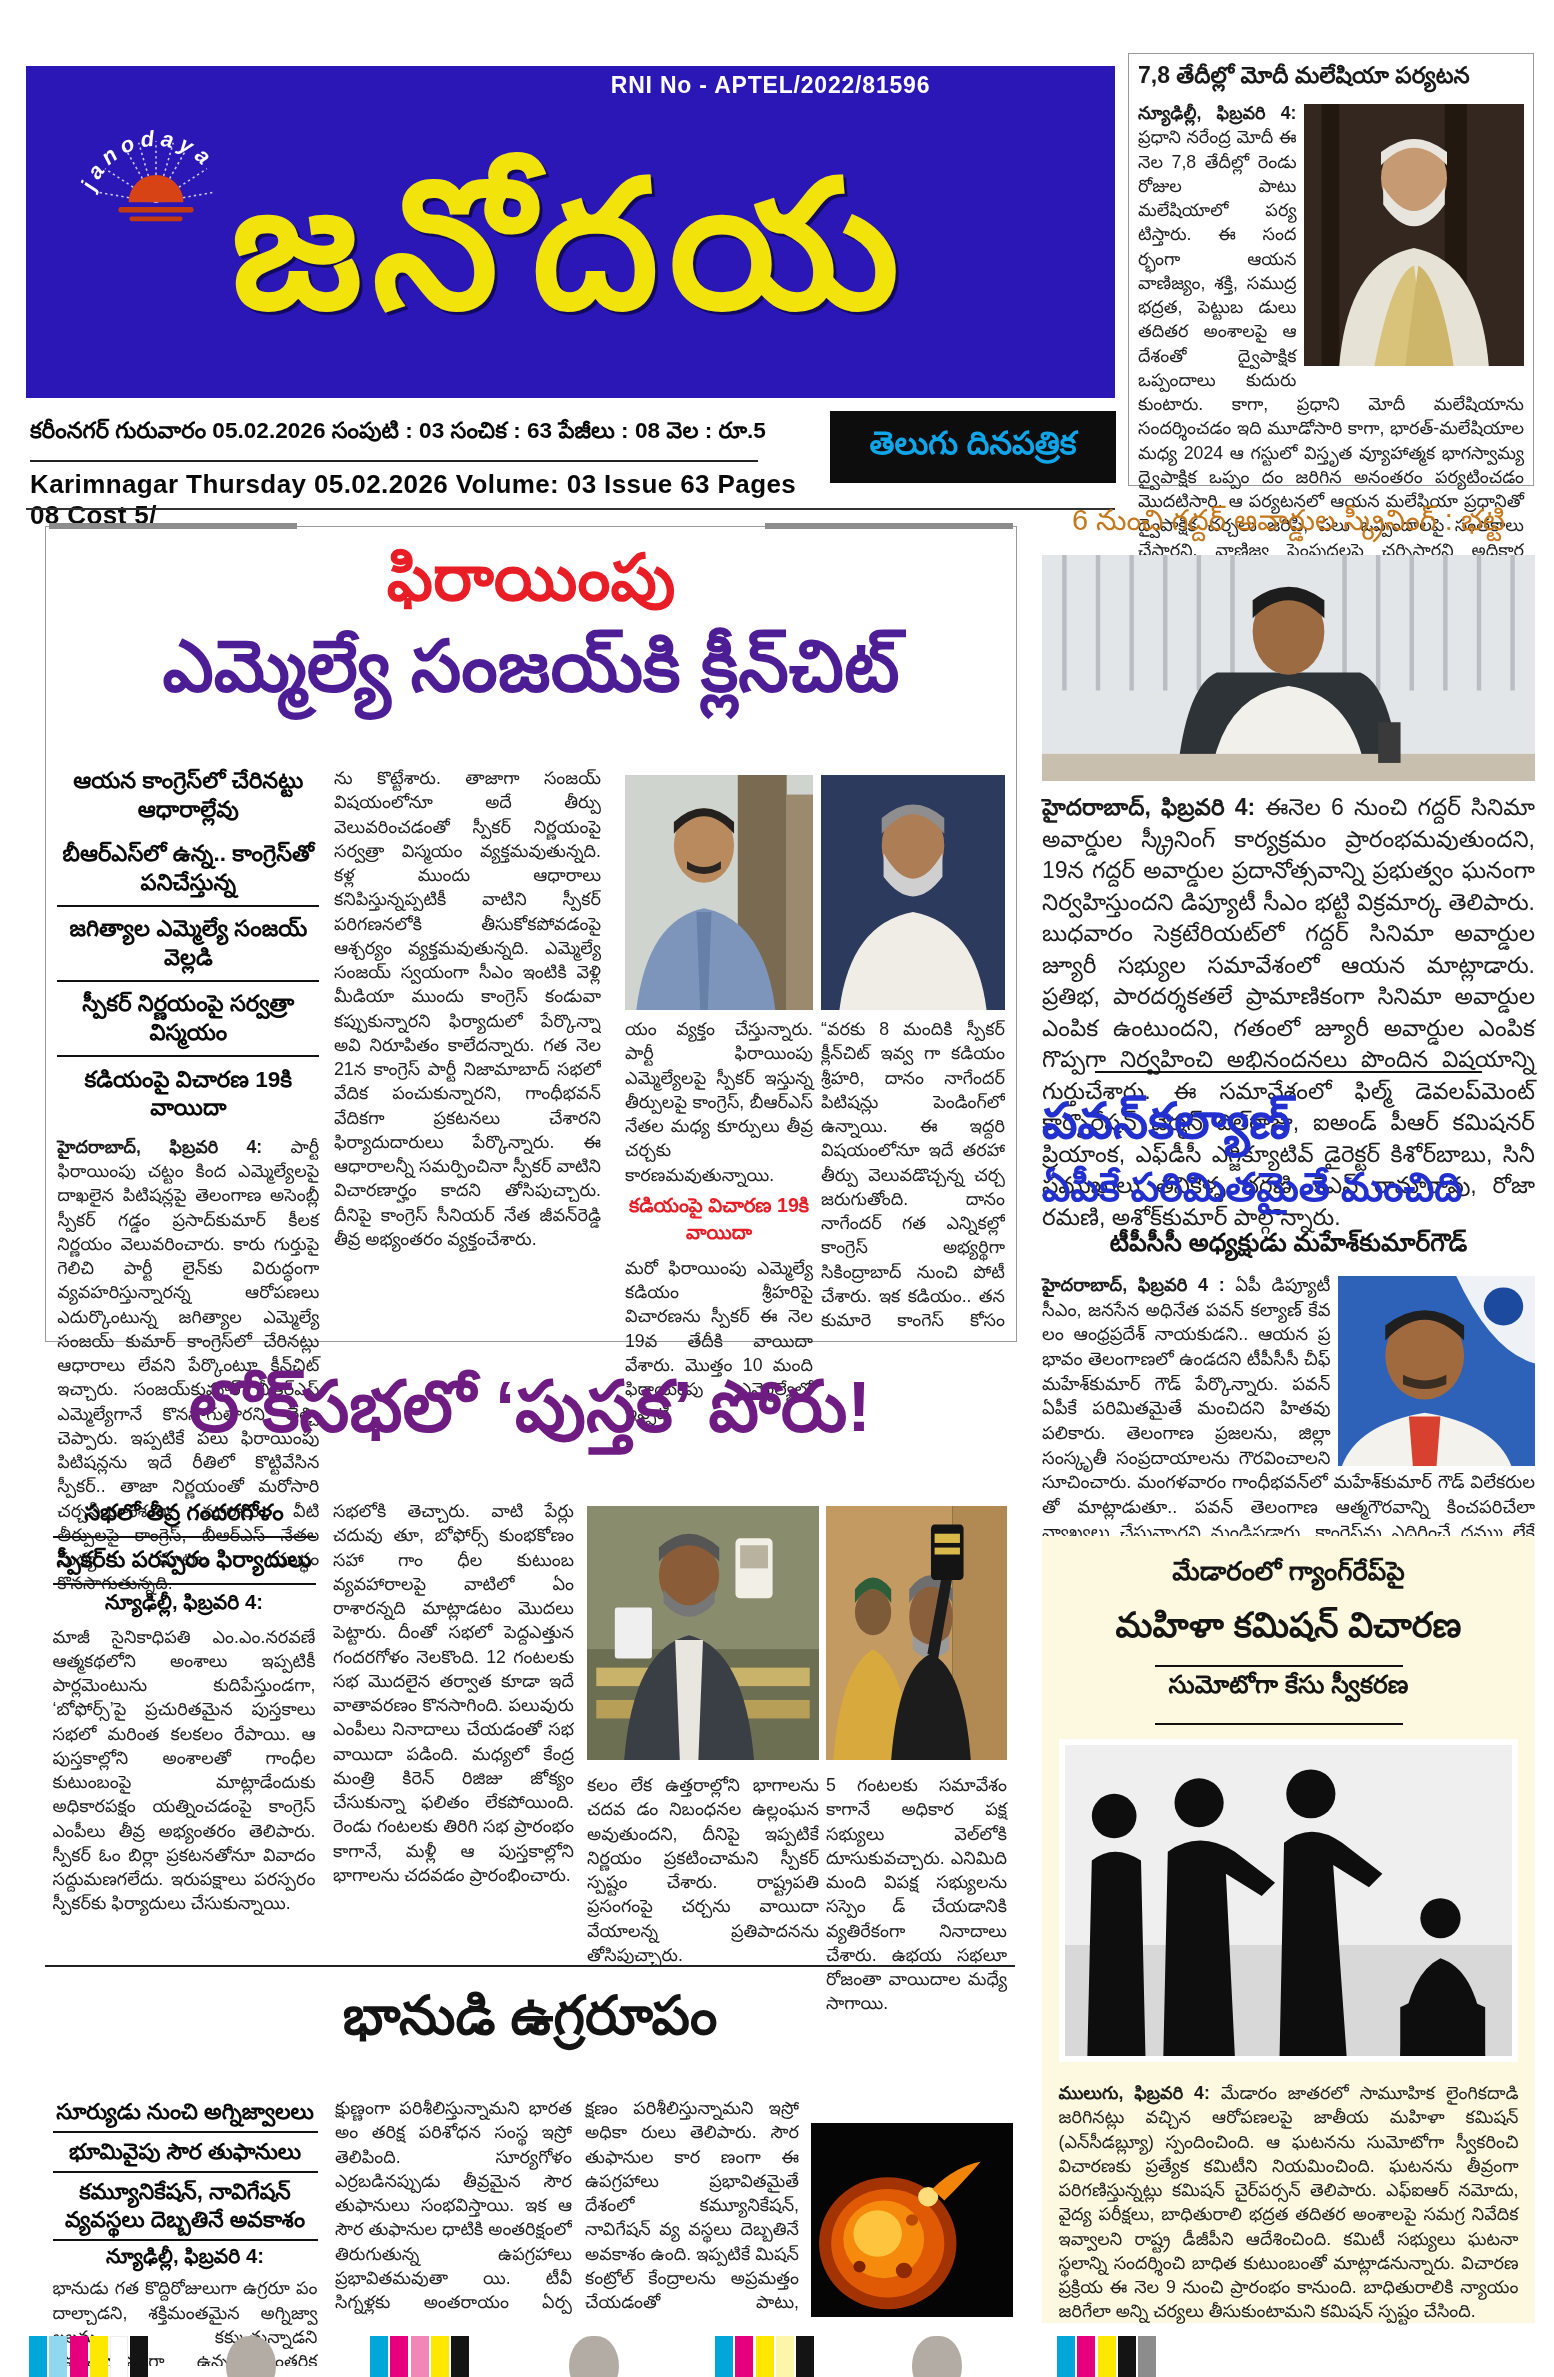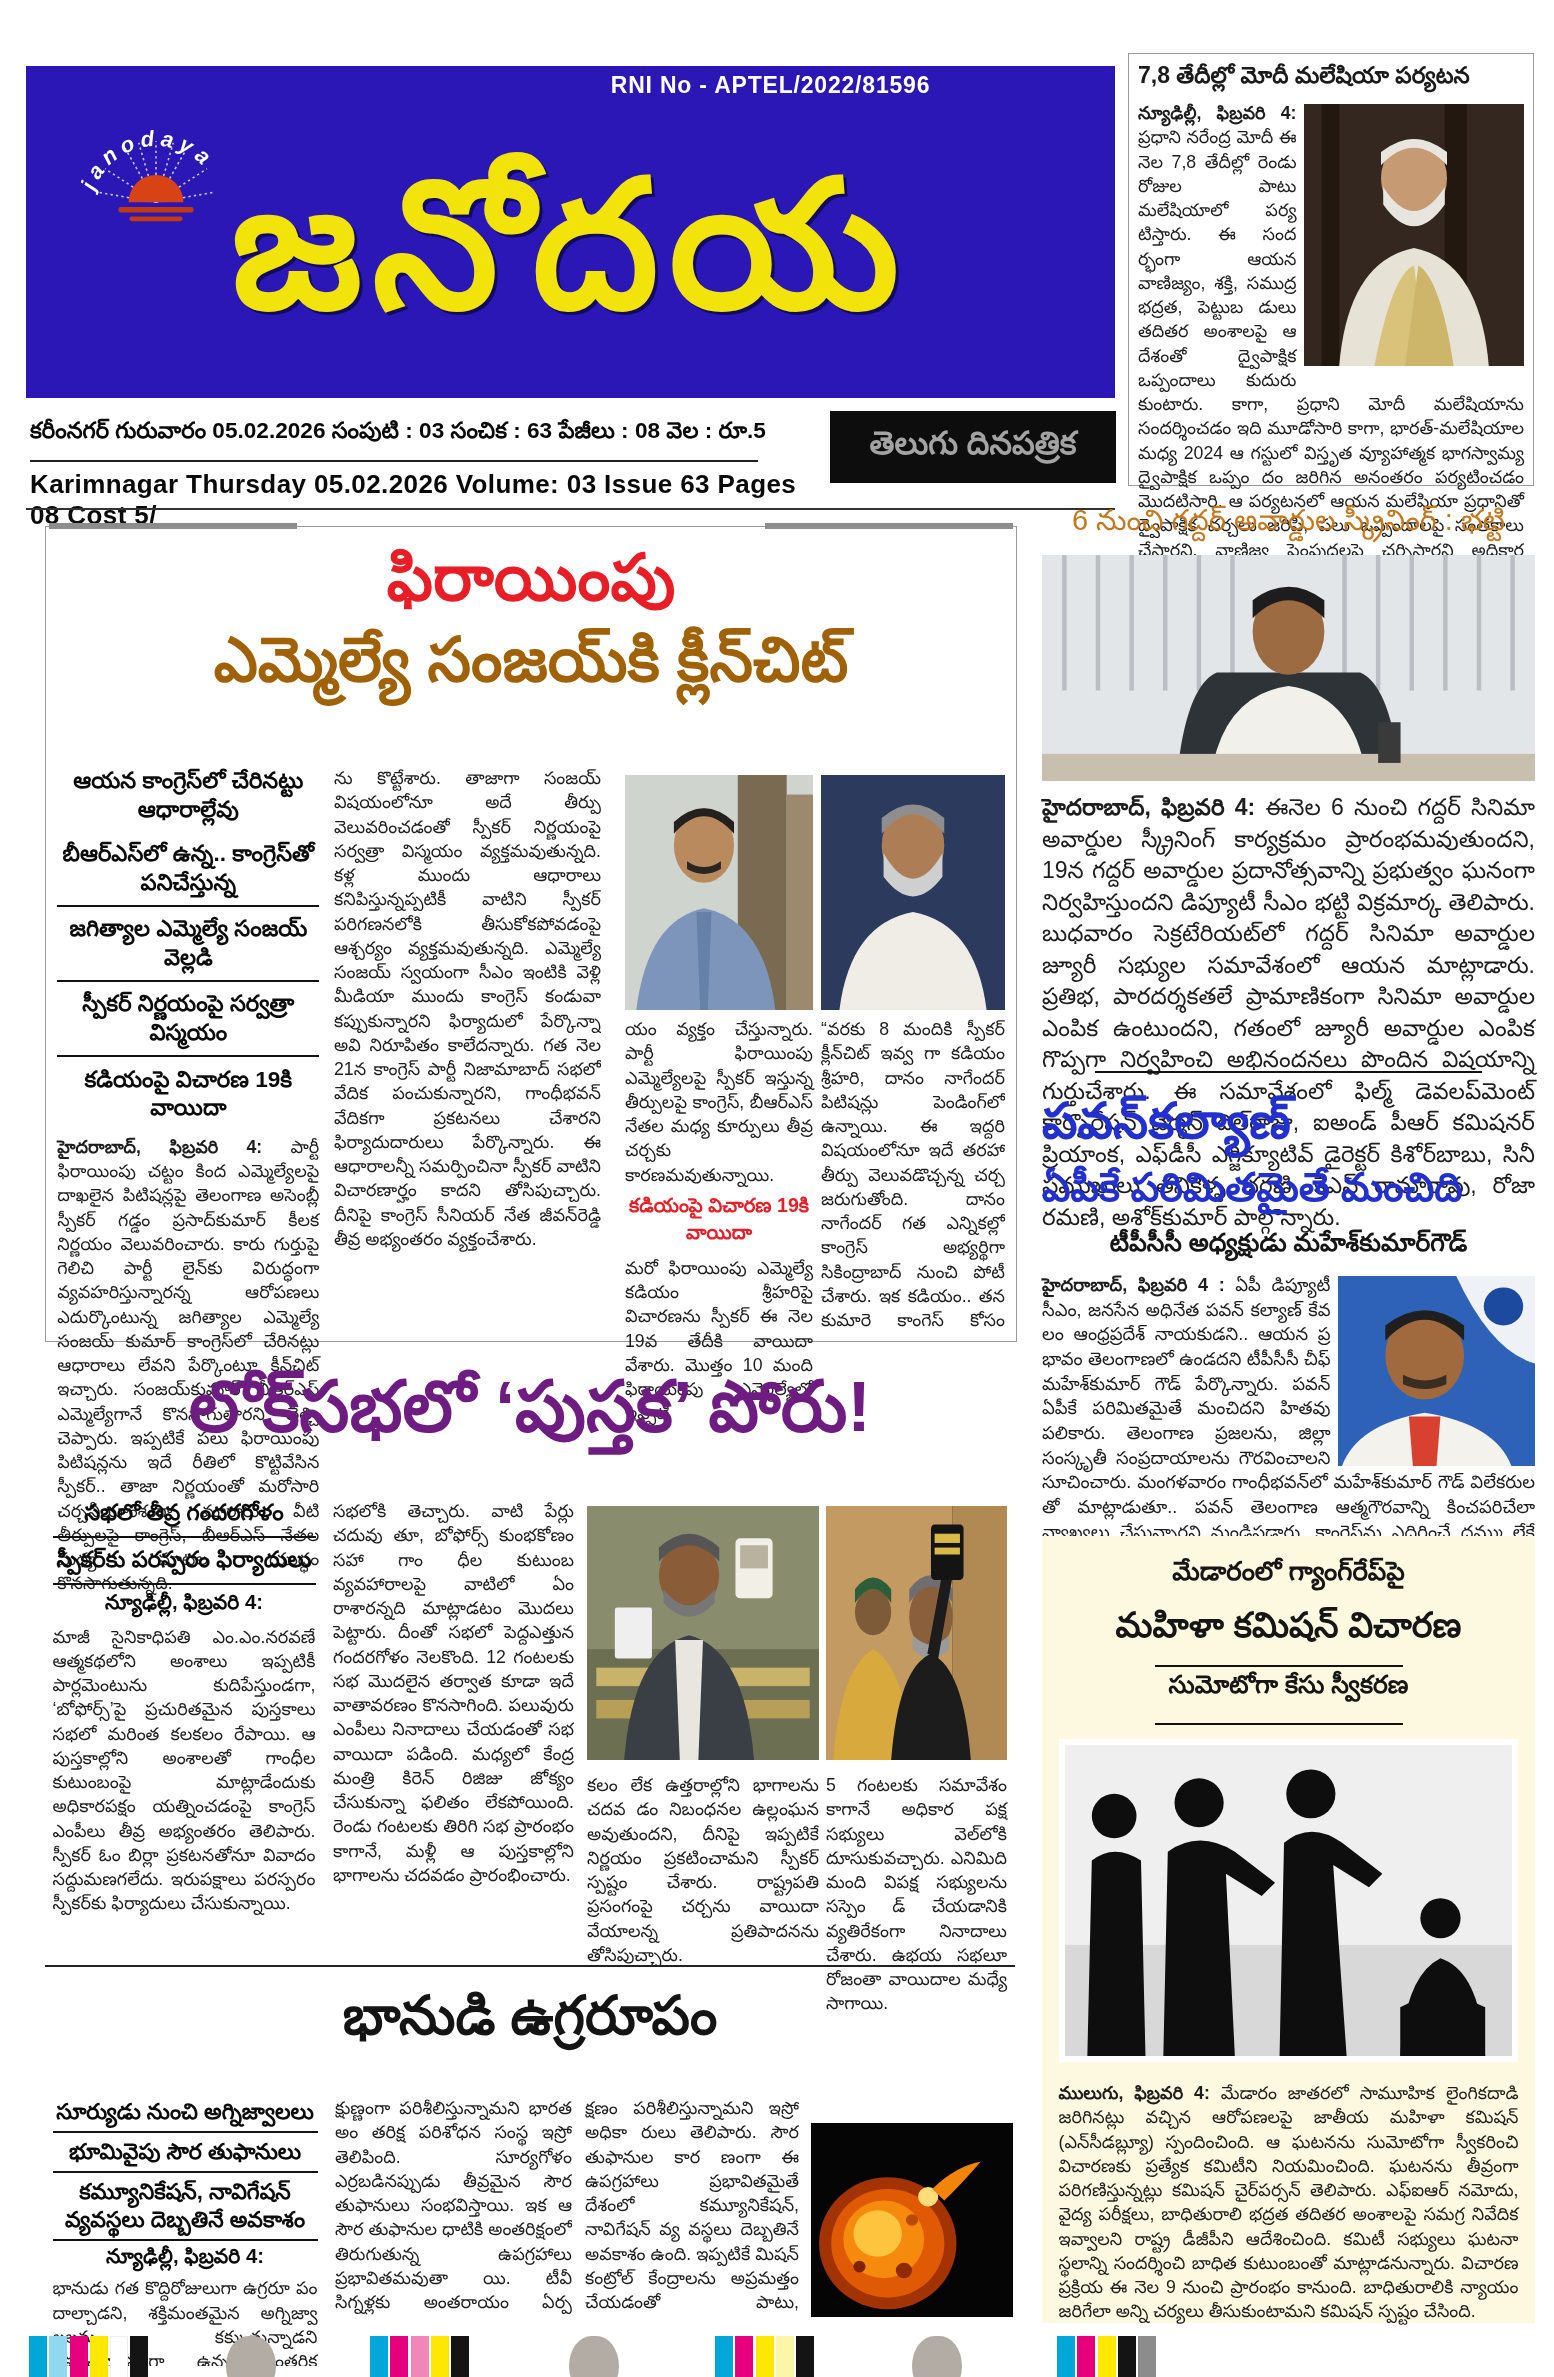--- a/index.html
+++ b/index.html
@@ -7,39 +7,39 @@
         font-family:"Liberation Sans","DejaVu Sans",sans-serif;color:#161616}
   .abs{position:absolute}
   .ct{text-align:center}
   .bd{font-weight:bold}
   
   .masthead{left:26px;top:66px;width:1089px;height:332px;background:#2a17b5;overflow:hidden}
   .rni{left:421px;top:6px;width:647px;color:#fff;font-weight:bold;font-size:23px;text-align:center;letter-spacing:0.8px}
   .mast-title{left:0;top:72px;width:100%;text-align:center;color:#f2e40a;font-weight:800;
               font-size:179px;line-height:1.2;letter-spacing:10.5px;
               text-shadow:3px 3px 0 #120a60;font-family:"DejaVu Sans","Liberation Sans",sans-serif}
-  .tagline{left:830px;top:411px;width:286px;height:72px;background:#0d0d0d;color:#a3a3a3;
+  .tagline{left:830px;top:411px;width:286px;height:72px;background:#0d0d0d;color:#0ea5e9;
            display:flex;align-items:center;justify-content:center;font-size:32px;font-weight:bold}
   .dl-te{left:30px;top:418px;width:790px;font-size:22.6px;font-weight:bold;color:#0a0a0a}
   .rule1{left:30px;top:460px;width:728px;height:0;border-top:2.3px solid #222}
   .dl-en{left:30px;top:469px;width:790px;font-size:26px;font-weight:bold;letter-spacing:0.4px;color:#0a0a0a}
   .rule2{left:26px;top:508px;width:1089px;height:0;border-top:2.3px solid #333}
   
   .box{border:1.5px solid #9a9a9a;background:#fff}
   .topbar-l,.topbar-r{position:absolute;top:-3.8px;height:5.3px;background:#8d8d8d}
   .topbar-l{left:3px;width:248px}.topbar-r{right:3px;width:248px}
   .body-txt{font-size:17.7px;line-height:1.37;text-align:justify;color:#1d1d1d}
   .subh{font-size:22.6px;font-weight:bold;text-align:center;padding:8.3px 3px;color:#0c0c0c;line-height:1.25}
   .subh.rl{border-bottom:2.3px solid #111}
   .dateline{font-size:20.3px;font-weight:bold;text-align:center;padding:6px 0;color:#0c0c0c}
   .ph{position:absolute;overflow:hidden;background:#cfcfcf}
   .ph svg{display:block;width:100%;height:100%}
   
   .hl-red1{left:0;top:13.5px;width:100%;text-align:center;color:#e81d25;font-weight:800;font-size:65px;line-height:1.15}
-  .hl-red2{left:0;top:96px;width:100%;text-align:center;color:#a16207;font-weight:800;font-size:62px;line-height:1.2}
+  .hl-red2{left:0;top:96px;width:100%;text-align:center;color:#4c1d95;font-weight:800;font-size:72px;line-height:1.2}
   .hl-purple{left:0;top:13.5px;width:100%;text-align:center;color:#6e1b82;font-weight:800;font-size:71px}
   .hl-black{left:0;top:16.5px;width:100%;text-align:center;color:#141414;font-weight:bold;font-size:54px}
   .hl-orange{color:#c5791f;font-weight:normal;font-size:29px;text-align:center;white-space:nowrap}
   .hl-blue{color:#2130cf;font-weight:800;text-align:left}
   .modi-hl{font-size:23px;font-weight:bold;color:#1b1b1b;white-space:nowrap;overflow:hidden}
   .col{position:absolute}
   .sep-rule{position:absolute;height:0;border-top:2.3px solid #111}
   .red-inline{color:#e81d25;font-weight:bold;font-size:19.6px;text-align:center;padding:7.5px 0}
   
   .bars{position:absolute;top:2336px;height:59px;display:flex}

